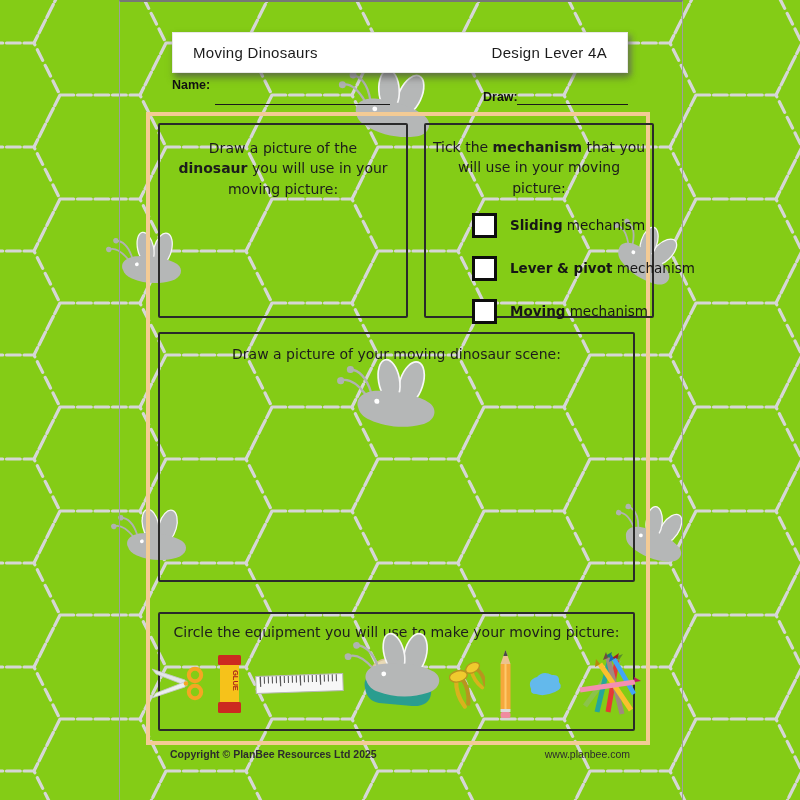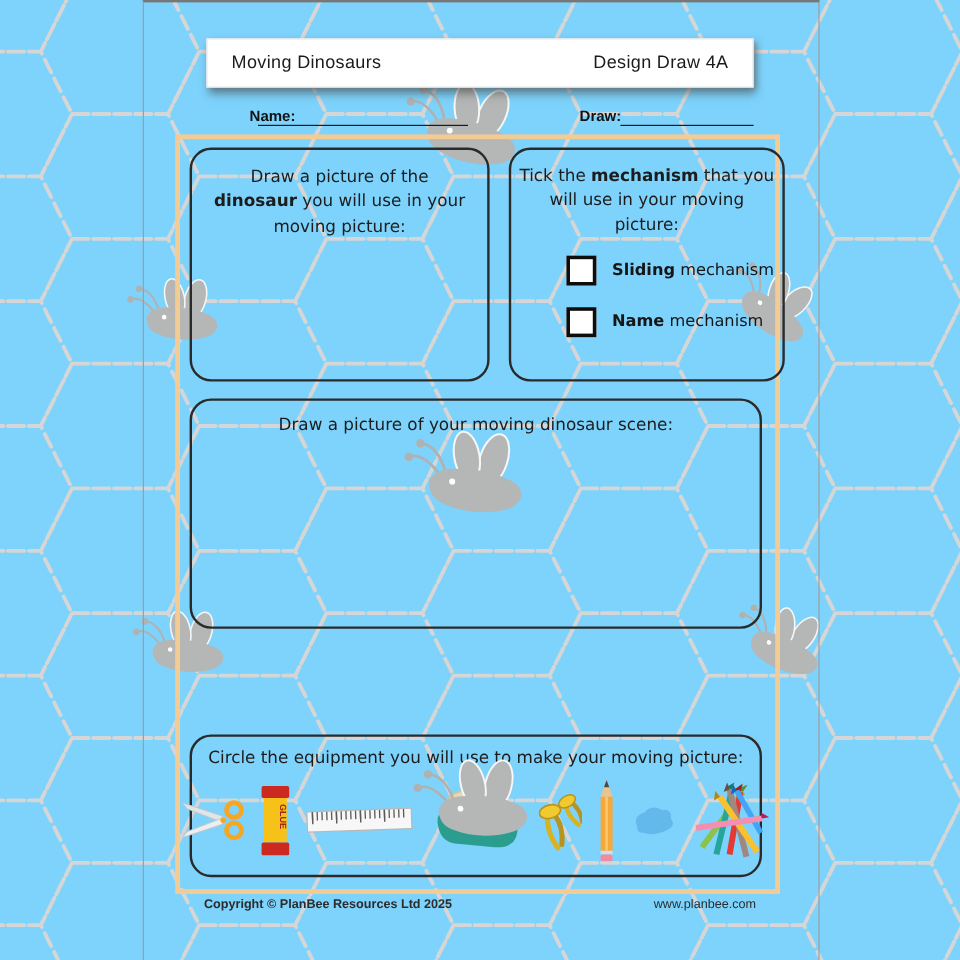--- a/index.html
+++ b/index.html
@@ -1,38 +1,38 @@
 <!DOCTYPE html>
 <html><head>
 <meta charset="utf-8">
 <style>
   html,body{margin:0;padding:0;background:#ffffff;}
-  .canvas{position:relative;width:800px;height:800px;overflow:hidden;background:#7dd3fc;
+  .canvas{position:relative;width:800px;height:800px;overflow:hidden;background:#84cc16;
           font-family:"Liberation Sans",sans-serif;}
   .bg-layer{position:absolute;left:0;top:0;z-index:0;pointer-events:none;}
   .sheet{position:absolute;left:119px;top:0;width:562px;height:800px;
          border-left:1px solid #9e9e9e;border-right:1px solid #9e9e9e;border-top:2px solid #777;
          z-index:1;background:transparent;}
   .banner{position:absolute;left:172px;top:32px;width:456px;height:41px;background:#ffffff;
           border:1px solid #e8e8e8;z-index:3;display:flex;align-items:center;justify-content:space-between;
           padding:0 20px;box-sizing:border-box;
           box-shadow:2px 5px 7px rgba(70,70,70,.55), 4px 2px 4px rgba(120,120,120,.35);}
   .banner span{font-size:15px;color:#1b1b1b;letter-spacing:.3px;}
   .field-label{position:absolute;font-size:12.5px;font-weight:bold;color:#111;z-index:3;}
   .field-line{position:absolute;height:14px;border-bottom:1.4px solid #1a1a1a;z-index:3;}
   .frame{position:absolute;left:146px;top:112px;width:504px;height:633px;box-sizing:border-box;
          border:4px solid #f3cb95;z-index:2;}
-  .wbox{position:absolute;box-sizing:border-box;border:2px solid #2a2a2a;border-radius:18px;
+  .wbox{position:absolute;box-sizing:border-box;border:2px solid #2a2a2a;border-radius:2px;
         background:transparent;z-index:3;}
   .prompt{font-family:"DejaVu Sans",sans-serif;font-size:14px;color:#1c1c1c;text-align:center;
           line-height:1.45;}
   .prompt b{font-weight:bold;}
   .box-dino{left:158px;top:123px;width:250px;height:195px;padding:13px 14px;}
   .box-mech{left:424px;top:123px;width:230px;height:195px;padding:12px 6px;}
-  .box-scene{left:158px;top:332px;width:477px;height:192px;padding:10px 0;}
+  .box-scene{left:158px;top:332px;width:477px;height:250px;padding:10px 0;}
   .box-equip{left:158px;top:612px;width:477px;height:119px;padding:8px 10px;}
   .mech-rows{margin-top:14px;padding-left:12px;}
   .mech-row{display:flex;align-items:center;gap:13px;height:27px;margin-bottom:16px;padding-left:28px;}
   .mech-check{width:25px;height:25px;box-sizing:border-box;border:3.4px solid #0d0d0d;background:#fff;
               flex:0 0 auto;cursor:pointer;}
   .mech-label{font-family:"DejaVu Sans",sans-serif;font-size:13.5px;color:#161616;white-space:nowrap;}
   .icons-row{display:flex;align-items:center;justify-content:center;gap:13px;margin-top:6px;height:72px;}
   .icons-row .icon{flex:0 0 auto;}
   .bee-overlay{position:absolute;left:344px;top:624px;z-index:4;pointer-events:none;}
   .footer-copy{position:absolute;left:170px;top:748px;font-size:10.5px;color:#2c2c2c;z-index:3;font-weight:bold;}
@@ -64,44 +64,48 @@
       <use href="#bee" transform="translate(398,403) scale(1.05) rotate(-4)"></use>
       <use href="#bee" transform="translate(158,542) scale(0.8) rotate(-6)"></use>
       <use href="#bee" transform="translate(656,541) scale(0.8) rotate(12)"></use>
     </g>
   </svg>
 
   <div class="sheet"></div>
 
   <div class="banner">
     <span>Moving Dinosaurs</span>
-    <span>Design Draw 4A</span>
+    <span>Design Lever 4A</span>
   </div>
 
-  <span class="field-label" style="left:172px;top:90px;margin-left:36px;">Name:</span>
+  <span class="field-label" style="left:172px;top:78px;">Name:</span>
   <span class="field-line" style="left:215px;top:90px;width:175px;"></span>
   <span class="field-label" style="left:483px;top:90px;">Draw:</span>
   <span class="field-line" style="left:517px;top:90px;width:111px;"></span>
 
   <div class="frame"></div>
 
   <div class="wbox box-dino">
     <div class="prompt"><span>Draw a picture of the </span><b>dinosaur</b><span> you will use in your moving picture:</span></div>
   </div>
 
   <div class="wbox box-mech">
     <div class="prompt"><span>Tick the </span><b>mechanism</b><span> that you will use in your moving picture:</span></div>
     <div class="mech-rows">
       <div class="mech-row">
         <div class="mech-check"></div>
         <span class="mech-label"><b>Sliding</b><span> mechanism</span></span>
       </div>
       <div class="mech-row">
         <div class="mech-check"></div>
-        <span class="mech-label"><b>Name</b><span> mechanism</span></span>
+        <span class="mech-label"><b>Lever &amp; pivot</b><span> mechanism</span></span>
+      </div>
+      <div class="mech-row">
+        <div class="mech-check"></div>
+        <span class="mech-label"><b>Moving</b><span> mechanism</span></span>
       </div>
     </div>
   </div>
 
   <div class="wbox box-scene">
     <div class="prompt">Draw a picture of your moving dinosaur scene:</div>
   </div>
 
   <div class="wbox box-equip">
     <div class="prompt">Circle the equipment you will use to make your moving picture:</div>

